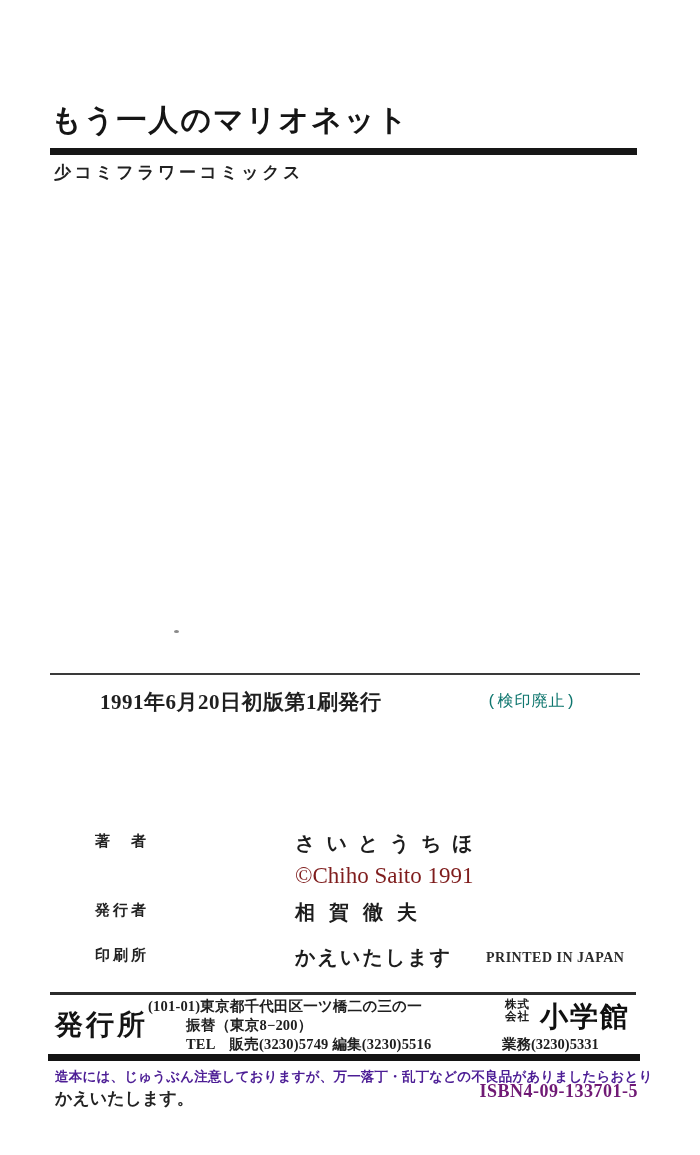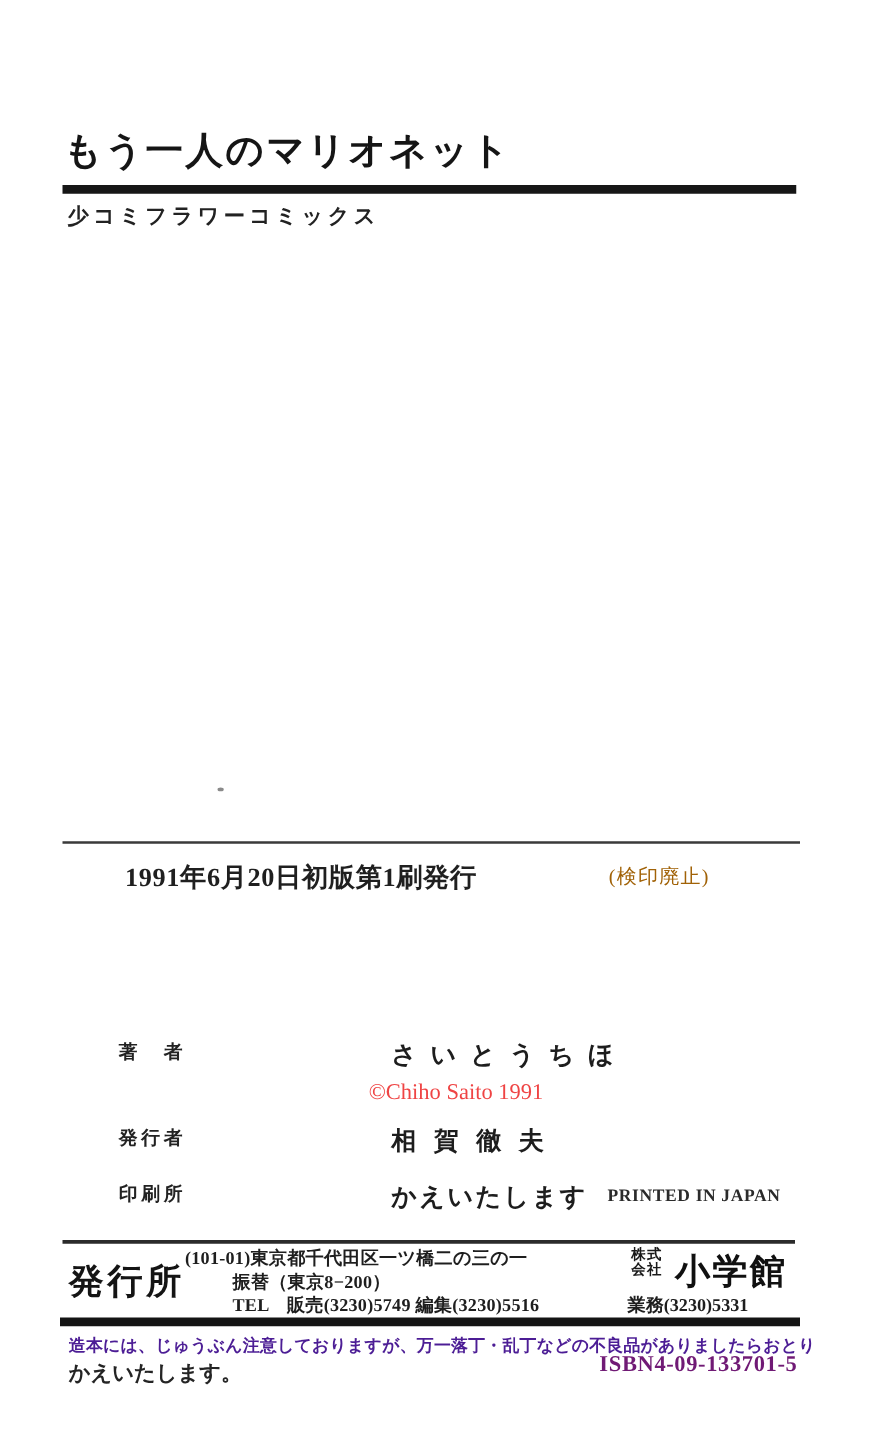--- a/index.html
+++ b/index.html
@@ -49,47 +49,46 @@
     left: 100px; top: 688px;
     font-size: 21px; font-weight: 600;
     letter-spacing: 0.5px;
     font-family: "Liberation Serif", "DejaVu Serif", serif;
     color: #1f1f1f;
   }
   .edition-note {
     left: 487px; top: 691px;
     font-size: 16px;
     letter-spacing: 1px;
-    font-family: Liberation Serif, serif;
-    color: #a16207;
+    font-family: Liberation Mono, monospace;
+    color: #0f766e;
   }
 
   
   .credit-label {
     left: 95px;
     font-size: 15px; font-weight: 600;
     letter-spacing: 3px;
     font-family: "Liberation Serif", "DejaVu Serif", serif;
     color: #222;
   }
   .credit-value {
     left: 295px;
     font-size: 20px; font-weight: 600;
     font-family: "Liberation Serif", "DejaVu Serif", serif;
     color: #1d1d1d;
-    margin-left: 18px;
   }
   .v-author { letter-spacing: 11px; }
   .v-publisher-person { letter-spacing: 14px; }
   .v-printer { letter-spacing: 2px; }
   .copyright-line {
     left: 295px; top: 863px;
-    font-size: 18px;
-    font-family: "Liberation Serif", "DejaVu Serif", serif;
-    color: #ef4444;
+    font-size: 23px;
+    font-family: "Liberation Serif", "DejaVu Serif", serif;
+    color: #7f1d1d;
   }
   .printed-in-japan {
     left: 486px; top: 950px;
     font-size: 14px; font-weight: 600;
     letter-spacing: 0.5px;
     font-family: "Liberation Serif", "DejaVu Serif", serif;
     color: #2b2b2b;
   }
 
   

